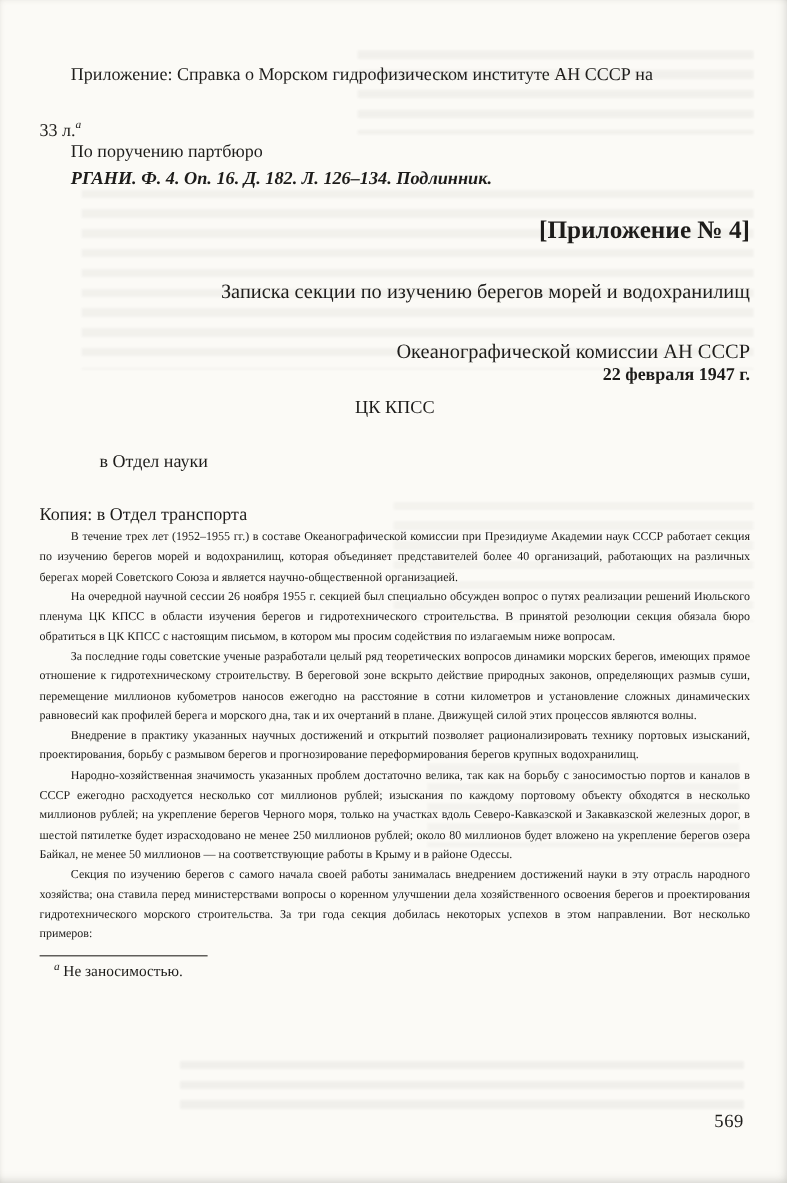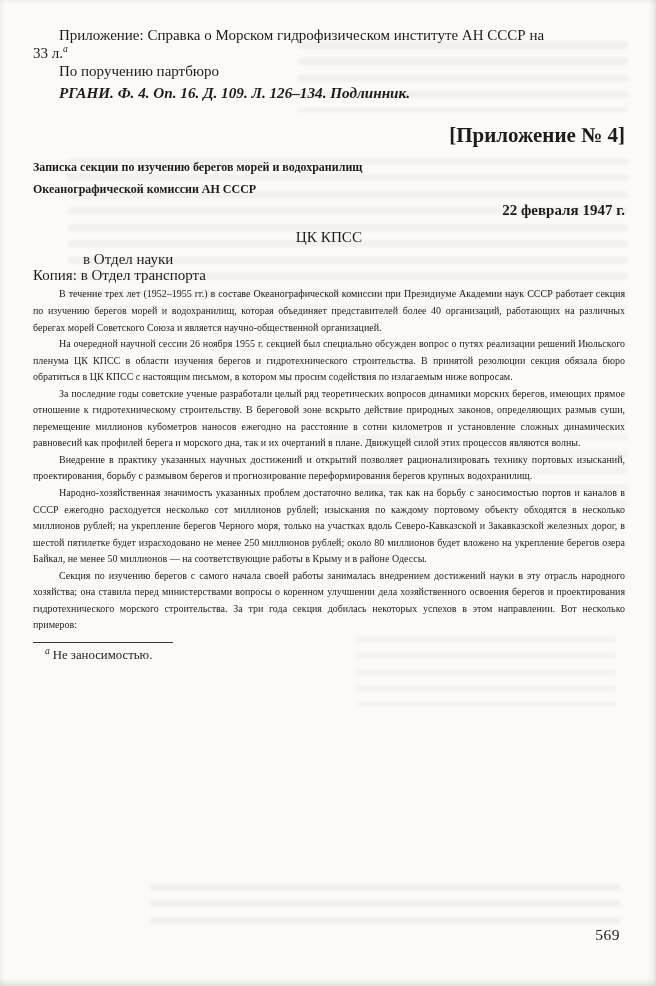--- a/index.html
+++ b/index.html
@@ -28,36 +28,36 @@
   }
   .g1 { right: 28px; top: 42px;  width: 330px; height: 70px; }
   .g2 { right: 28px; top: 158px; width: 560px; height: 150px; opacity: 0.05; }
   .g3 { right: 28px; top: 418px; width: 300px; height: 100px; opacity: 0.04; }
   .g4 { right: 40px; top: 636px; width: 260px; height: 70px;  opacity: 0.035; }
   .g5 { left: 150px; top: 884px; width: 470px; height: 46px;  opacity: 0.06; }
 
   .content { position: absolute; left: 33px; top: 26px; width: 592px; }
 
   .prelude { font-size: 15px; line-height: 18px; }
-  .blk { display: block; }
+  .blk { display: block; margin-top: 28px; }
   .ind { text-indent: 26px; }
 
   .sig { text-align: right; margin-top: 6px; }
   .archive {
     margin-top: 4px;
     font-weight: bold; font-style: italic;
     text-indent: 26px; font-size: 15.2px;
   }
 
   .app-label { margin-top: 21px; font-weight: bold; text-align: right; font-size: 21px; }
 
   .title {
     margin-top: 9px;
-    font-weight: bold; text-align: left;
-    font-size: 12px; line-height: 21.5px;
+    font-weight: normal; text-align: right;
+    font-size: 17px; line-height: 21.5px;
   }
 
   .date { margin-top: 2px; font-weight: bold; text-align: right; font-size: 15px; }
 
   .addressee { margin-top: 9px; text-align: center; font-size: 15.2px; }
 
   .copy { margin-top: 5px; font-size: 15px; line-height: 16.2px; }
   .copy-l2 { padding-left: 50px; }
 
   .bodytext {
@@ -94,21 +94,21 @@
 
     <div class="prelude">
       <div>
         <span class="blk ind">Приложение: Справка о Морском гидрофизическом институте АН СССР на</span>
         <span class="blk"><span>33 л.</span><sup class="mark">а</sup></span>
       </div>
 
       <div class="ind">По поручению партбюро</div>
 
 
-      <div class="archive">РГАНИ. Ф. 4. Оп. 16. Д. 109. Л. 126–134. Подлинник.</div>
+      <div class="archive">РГАНИ. Ф. 4. Оп. 16. Д. 182. Л. 126–134. Подлинник.</div>
     </div>
 
     <div class="app-label">[Приложение № 4]</div>
 
     <div class="title">
       <span class="blk">Записка секции по изучению берегов морей и водохранилищ</span>
       <span class="blk">Океанографической комиссии АН СССР</span>
     </div>
 
     <div class="date">22 февраля 1947 г.</div>

